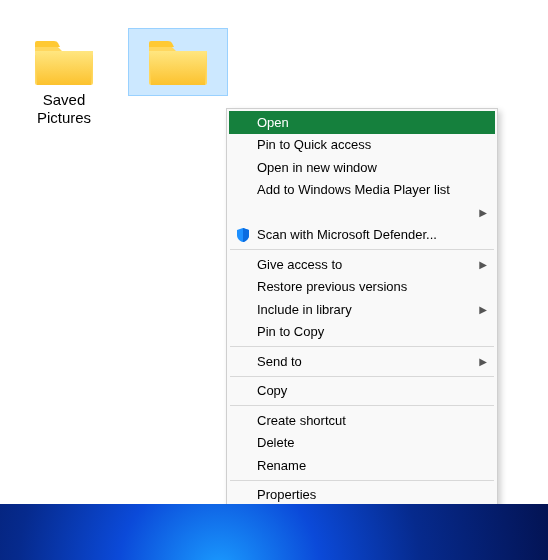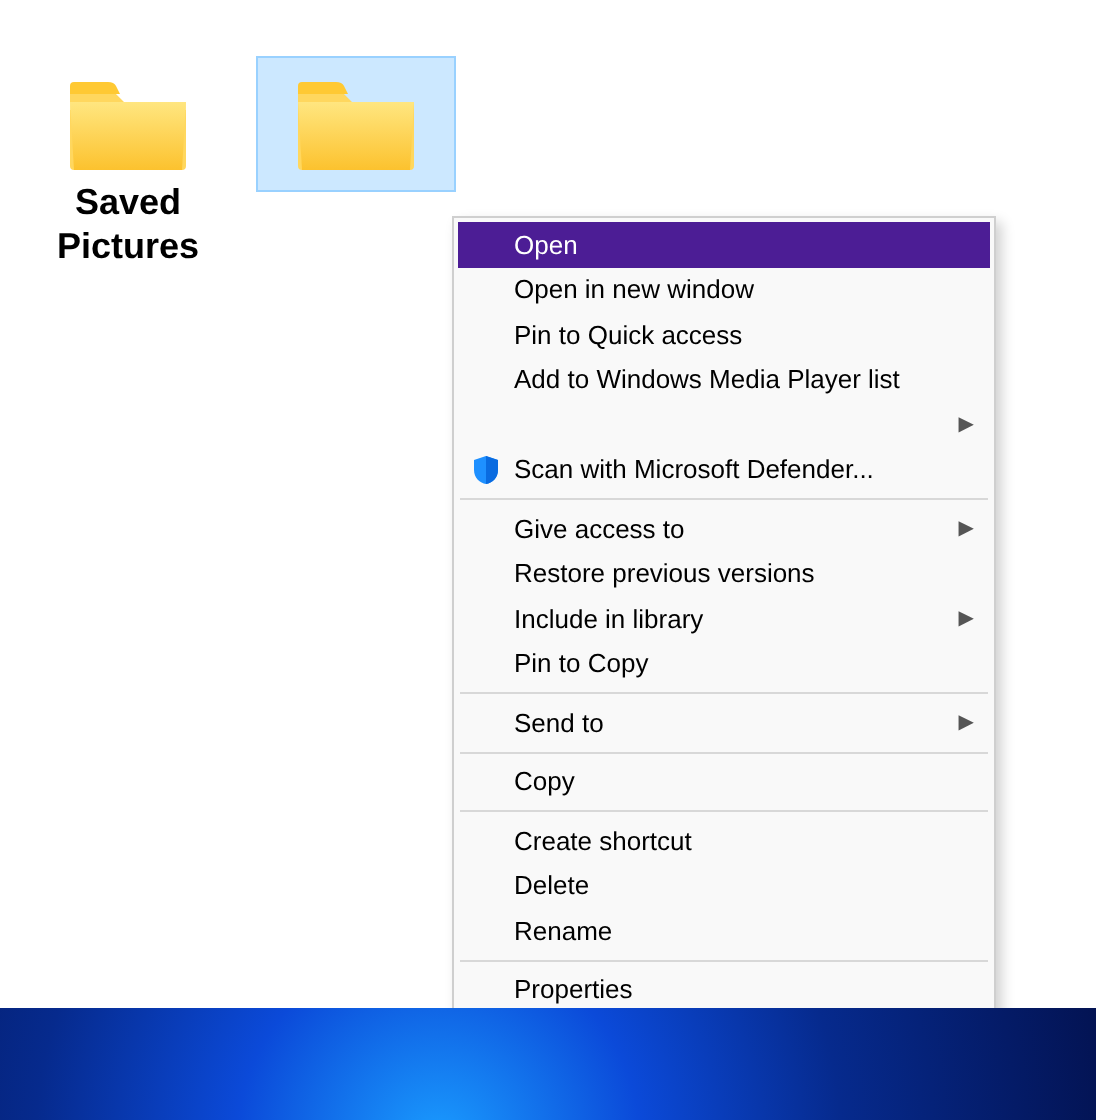--- a/index.html
+++ b/index.html
@@ -3,30 +3,30 @@
 <meta charset="utf-8">
 <style>
   * { box-sizing: border-box; margin: 0; padding: 0; font-family: "Segoe UI", Arial, sans-serif; }
   body { width: 548px; height: 560px; background: #ffffff; overflow: hidden; position: relative; }
 
   .desktop { position: absolute; inset: 0; }
 
   .folder-item { position: absolute; width: 100px; text-align: center; cursor: default; padding:6px 2px 4px; border:1px solid transparent;}
   .folder-item.selected { background:#cce8ff; border:1px solid #99d1ff; }
   .folder-icon { width: 64px; height: 52px; margin: 0 auto 4px; }
-  .folder-label { font-size: 18px; color:#000; line-height:1.2;font-weight:bold; }
+  .folder-label { font-size: 15px; color:#000; line-height:1.2; }
 
   .taskbar { position:absolute; left:0; right:0; bottom:0; height:56px;
     background: radial-gradient(circle at 40% 120%, #1a9cff 0%, #0b4ad9 30%, #062a8d 60%, #031353 100%); }
 
   .context-menu { position:absolute; left:226px; top:108px; width:272px;
     background:#f9f9f9; border:1px solid #cfcfcf; box-shadow:3px 3px 6px rgba(0,0,0,.18);
     padding:2px; font-size:13px; color:#000; }
   .menu-item { display:flex; align-items:center; height:22.5px; padding:0 18px 0 28px; position:relative; cursor:default; }
-  .menu-item.highlight { background:#4c1d95; color:#fff; }
+  .menu-item.highlight { background:#15803d; color:#fff; }
   .menu-sep { height:1px; background:#d8d8d8; margin:3px 1px; }
   .submenu-arrow { position:absolute; right:8px; top:50%; transform:translateY(-50%); font-size:10px; color:#555; }
   .menu-icon { position:absolute; left:6px; top:50%; transform:translateY(-50%); width:16px; height:16px; }
 </style>
 </head>
 <body>
 
 <div class="desktop">
 
   <div class="folder-item" style="left:14px; top:28px;">
@@ -61,24 +61,24 @@
           </defs>
       </svg>
     </div>
   </div>
 
   <div class="context-menu" id="ctx">
       <div class="menu-item highlight">
         <span>Open</span>
       </div>
       <div class="menu-item">
-        <span>Open in new window</span>
+        <span>Pin to Quick access</span>
       </div>
       <div class="menu-item">
-        <span>Pin to Quick access</span>
+        <span>Open in new window</span>
       </div>
       <div class="menu-item">
         <span>Add to Windows Media Player list</span>
       </div>
       <div class="menu-item">
         <span class="submenu-arrow">▶</span>
       </div>
       <div class="menu-item">
         <span class="menu-icon"><svg viewBox="0 0 16 16">
             <path d="M8 1 L14 3 V8 C14 12 11 14.5 8 15 C5 14.5 2 12 2 8 V3 Z" fill="#1e90ff"></path>

